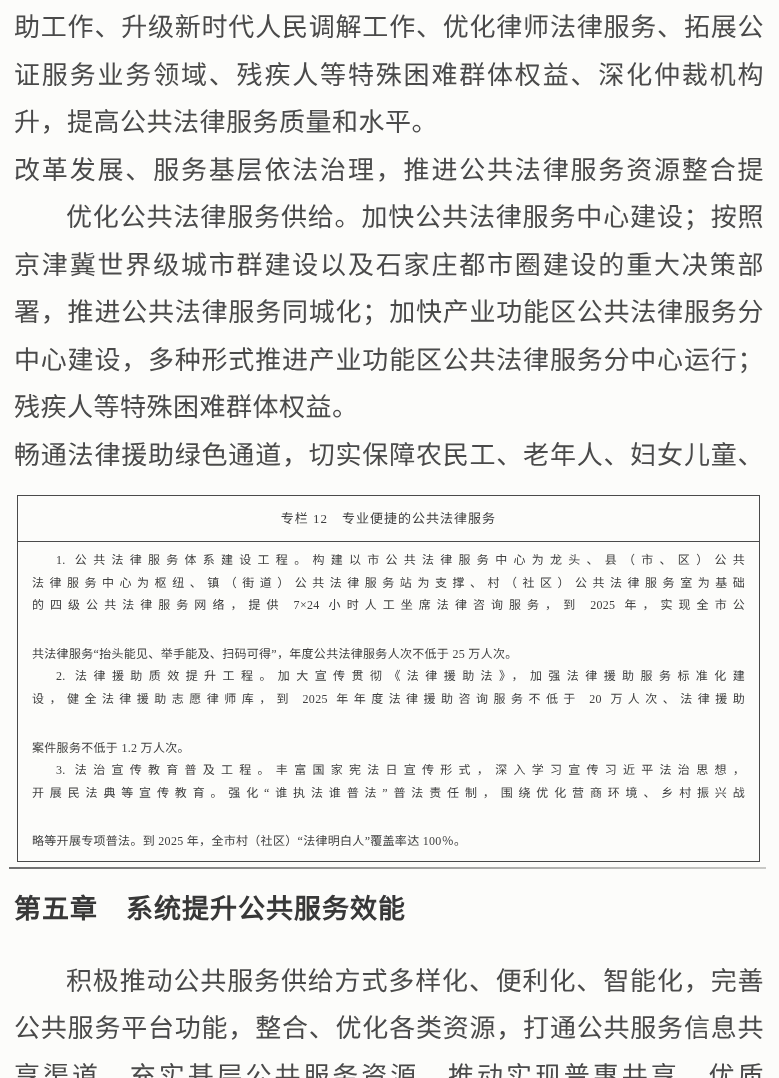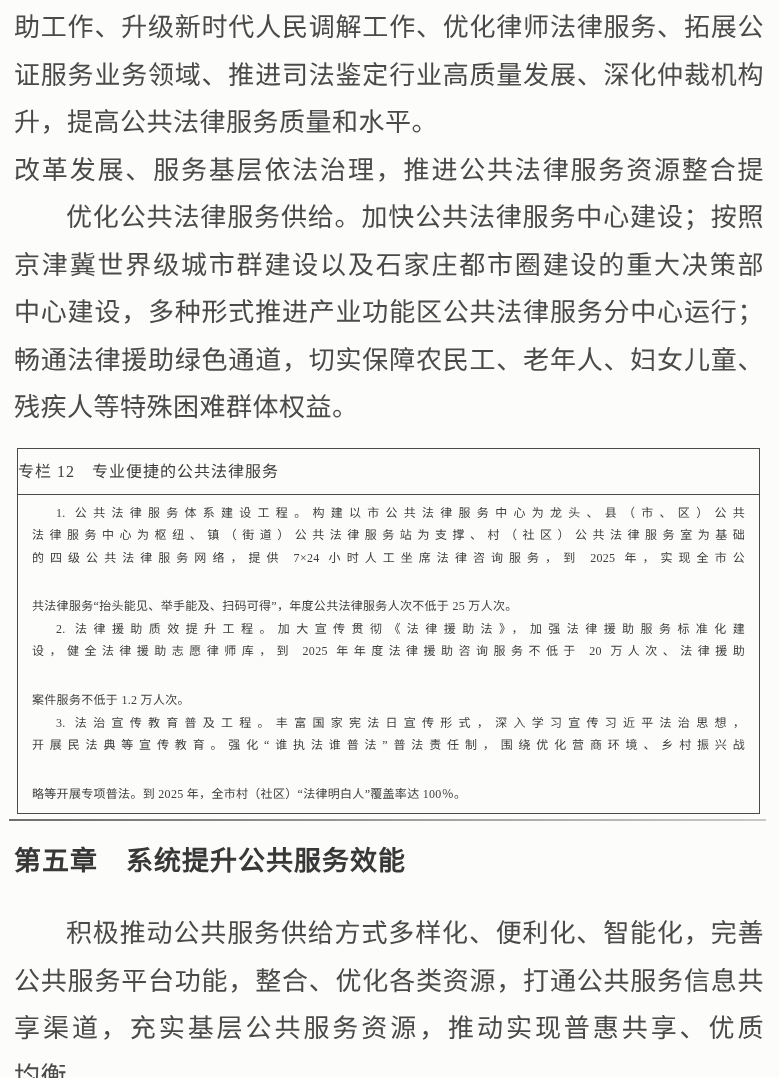--- a/index.html
+++ b/index.html
@@ -41,21 +41,22 @@
     position: absolute;
     left: -9px;
     right: -7px;
     bottom: -8px;
     height: 2px;
     background: linear-gradient(to right, #6f6f6f, #c9c9c6);
   }
   .callout-header {
     height: 45px;
     line-height: 45px;
-    font-size: 16px;
+    text-align: center;
+    font-size: 13px;
     letter-spacing: 1px;
     color: #3e3e3e;
     border-bottom: 1.5px solid #4a4a4a;
   }
   .callout-body { padding: 7px 14px 8px 14px; }
   .boxline {
     font-size: 12px;
     line-height: 22.6px;
     text-align: justify;
     text-align-last: justify;
@@ -79,31 +80,32 @@
   }
   .closing { margin-top: 26px; }
 </style>
 </head>
 <body>
 
 <div class="page">
 
   <div>
     <div class="bodyline">助工作、升级新时代人民调解工作、优化律师法律服务、拓展公</div>
-    <div class="bodyline">证服务业务领域、推进司法鉴定行业高质量发展、深化仲裁机构</div>
+    <div class="bodyline">证服务业务领域、残疾人等特殊困难群体权益、深化仲裁机构</div>
     <div class="bodyline last">升，提高公共法律服务质量和水平。</div>
     <div class="bodyline">改革发展、服务基层依法治理，推进公共法律服务资源整合提</div>
   </div>
 
   <div>
     <div class="bodyline indent">优化公共法律服务供给。加快公共法律服务中心建设；按照</div>
     <div class="bodyline">京津冀世界级城市群建设以及石家庄都市圈建设的重大决策部</div>
+    <div class="bodyline">署，推进公共法律服务同城化；加快产业功能区公共法律服务分</div>
     <div class="bodyline">中心建设，多种形式推进产业功能区公共法律服务分中心运行；</div>
+    <div class="bodyline last">残疾人等特殊困难群体权益。</div>
     <div class="bodyline">畅通法律援助绿色通道，切实保障农民工、老年人、妇女儿童、</div>
-    <div class="bodyline last">残疾人等特殊困难群体权益。</div>
   </div>
 
   <div class="callout">
     <div class="callout-header">专栏 12　专业便捷的公共法律服务</div>
     <div class="callout-body">
       <div class="boxline indent">1. 公共法律服务体系建设工程。构建以市公共法律服务中心为龙头、县（市、区）公共</div>
       <div class="boxline">法律服务中心为枢纽、镇（街道）公共法律服务站为支撑、村（社区）公共法律服务室为基础</div>
       <div class="boxline">的四级公共法律服务网络，提供 7×24 小时人工坐席法律咨询服务，到 2025 年，实现全市公</div>
       <div class="boxline last">共法律服务“抬头能见、举手能及、扫码可得”，年度公共法律服务人次不低于 25 万人次。</div>
       <div class="boxline indent">2. 法律援助质效提升工程。加大宣传贯彻《法律援助法》，加强法律援助服务标准化建</div>

